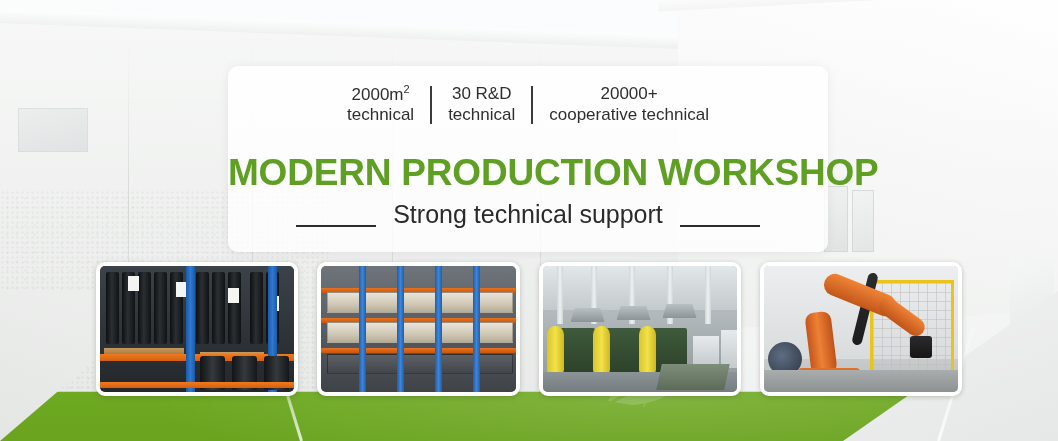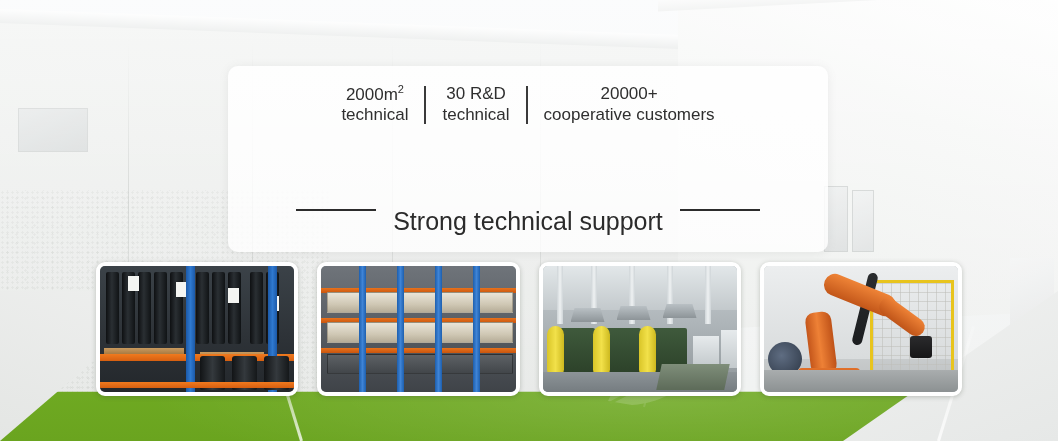--- a/index.html
+++ b/index.html
@@ -161,22 +161,22 @@
     color:#5f9f24;
     font-size:37px;
     font-weight:bold;
     letter-spacing:-.2px;
     line-height:1;
     white-space:nowrap;
   }
 
   
   .subwrap {
-    position:absolute; left:0; top:143px; width:100%;
-    display:flex; align-items:flex-start; justify-content:center; gap:17px;
+    position:absolute; left:0; top:136px; width:100%;
+    display:flex; align-items:flex-end; justify-content:center; gap:17px;
   }
   .rule { width:80px; height:2px; background:#2c2c2c; }
   .subtitle {
     color:#2b2b2b;
     font-size:25px;
     line-height:1;
     white-space:nowrap;
   }
 
   
@@ -396,25 +396,26 @@
 
       <div class="stat">
         <span>30 R&amp;D</span><br>
         <span>technical</span>
       </div>
 
       <div class="stat-div"></div>
 
       <div class="stat">
         <span>20000+</span><br>
-        <span>cooperative customers</span>
+        <span>cooperative technical</span>
       </div>
 
     </div>
 
+    <div class="headline">MODERN PRODUCTION WORKSHOP</div>
 
     <div class="subwrap">
       <div class="rule"></div>
       <div class="subtitle">Strong technical support</div>
       <div class="rule"></div>
     </div>
 
   </div>
 
   <div class="thumbs">

